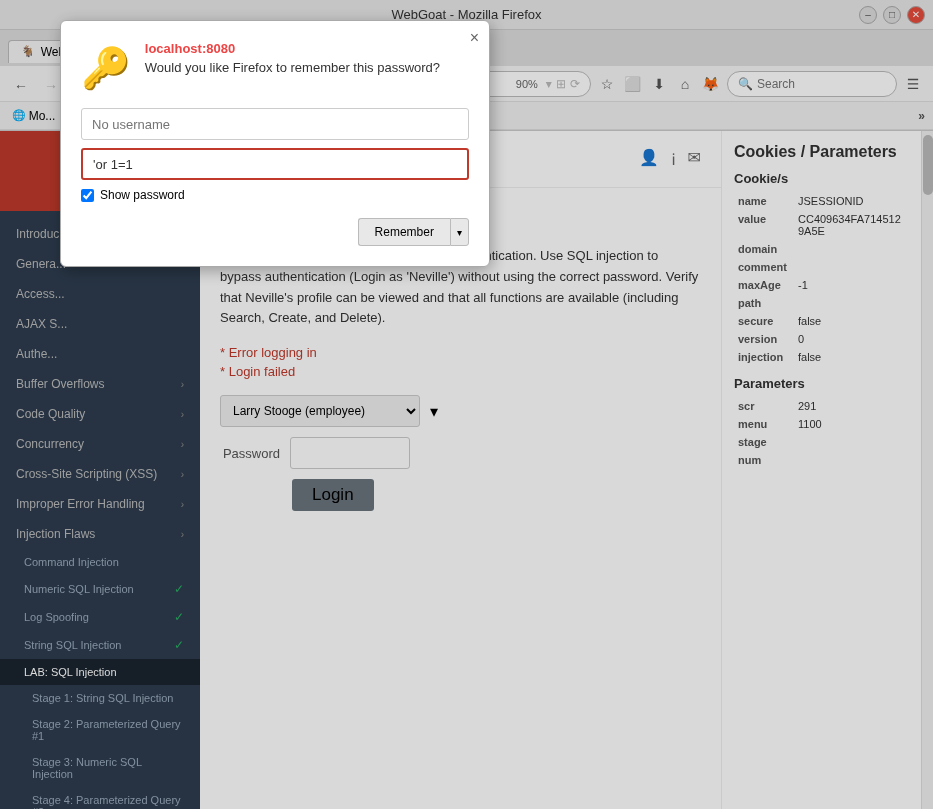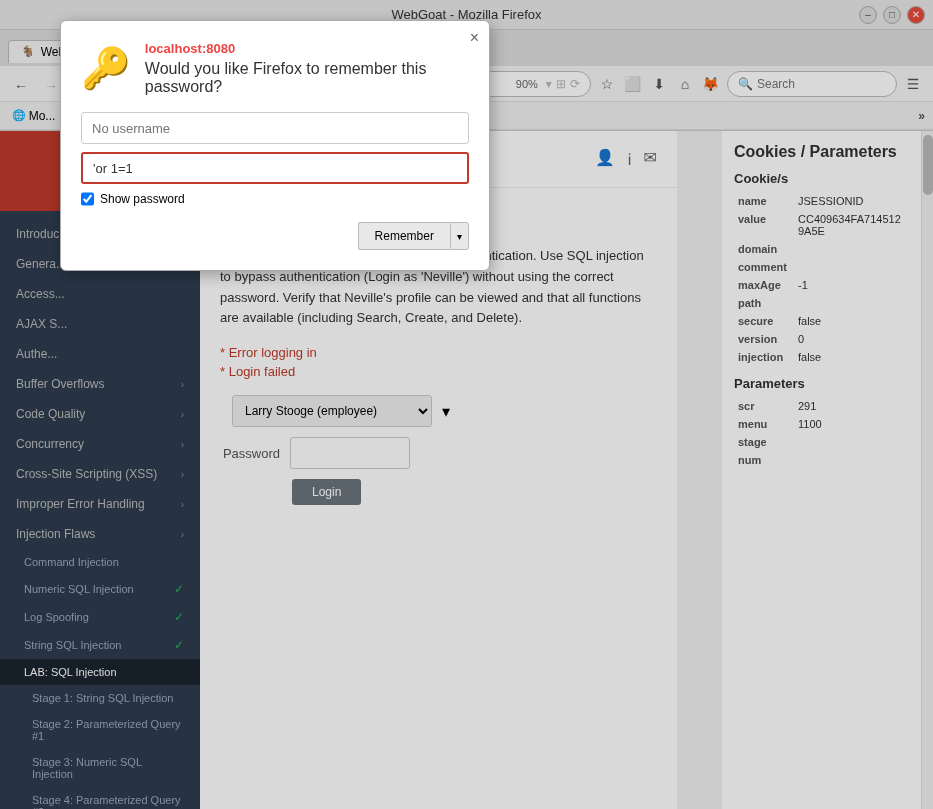--- a/index.html
+++ b/index.html
@@ -113,35 +113,35 @@
       background: #6c757d; color: white; border: none; padding: 6px 14px;
       border-radius: 3px; cursor: pointer; font-size: 12px; margin-bottom: 16px;
     }
     .lesson-text { font-size: 13px; color: #333; line-height: 1.6; margin-bottom: 16px; }
     .error-msg { color: #c0392b; font-size: 13px; margin-bottom: 4px; }
     .error-msg::before { content: '* '; }
 
     .form-area { margin-top: 16px; }
     .form-row { margin-bottom: 10px; display: flex; align-items: center; gap: 10px; }
     .form-label { font-size: 13px; color: #555; min-width: 60px; text-align: right; }
-    .select-wrapper { position: relative; display: inline-block; margin-left: 12px; }
+    .select-wrapper { position: relative; display: inline-block; }
     .select-wrapper select { width: 200px; height: 32px; padding: 0 8px; border: 1px solid #ccc; border-radius: 3px; font-size: 12px; }
     .form-input {
       width: 120px; height: 32px; padding: 0 8px; border: 1px solid #ccc;
       border-radius: 3px; font-size: 12px;
     }
     .login-btn {
-      background: #6c757d; color: #ffffff; border: none; padding: 6px 20px;
-      border-radius: 3px; cursor: pointer; font-size: 12px; margin-left: 72px;
+      background: #6c757d; color: #000000; border: none; padding: 6px 20px;
+      border-radius: 3px; cursor: pointer; font-size: 17px; margin-left: 72px;
     }
 
     
     .right-panel {
       width: 200px; background: white; border-left: 1px solid #eee;
-      padding: 12px; font-size: 12px; flex-shrink: 0; overflow-y: auto; margin-left: 44px;
+      padding: 12px; font-size: 12px; flex-shrink: 0; overflow-y: auto;
     }
     .panel-section-title { font-size: 16px; color: #333; font-weight: bold; margin-bottom: 10px; }
     .panel-subsection-title { font-size: 13px; font-weight: bold; color: #333; margin: 10px 0 6px; }
     .panel-table { width: 100%; border-collapse: collapse; }
     .panel-table td { padding: 3px 4px; font-size: 11px; color: #333; vertical-align: top; }
     .panel-table td:first-child { font-weight: bold; color: #555; width: 60px; }
     .panel-value { font-size: 10px; word-break: break-all; }
 
     
     .dialog-overlay {
@@ -156,30 +156,30 @@
       position: relative; padding: 20px;
     }
     .dialog-close {
       position: absolute; top: 8px; right: 10px; cursor: pointer;
       font-size: 16px; color: #666; background: none; border: none;
     }
     .dialog-header { display: flex; align-items: flex-start; gap: 14px; margin-bottom: 16px; }
     .key-icon { font-size: 40px; color: #555; margin-top: 4px; }
     .dialog-title-area {}
     .dialog-domain { font-weight: bold; font-size: 13px; color: #ef4444; margin-bottom: 4px; }
-    .dialog-question { font-size: 16px; color: #333; }
+    .dialog-question { font-size: 13px; color: #333; }
     .dialog-field {
       width: 100%; height: 32px; border: 1px solid #ccc; border-radius: 3px;
       padding: 0 10px; font-size: 13px; margin-bottom: 8px; outline: none;
       color: #999;
     }
     .dialog-field.highlighted {
       border: 2px solid #c0392b; color: #333;
     }
-    .dialog-checkbox-row { display: flex; gap: 6px; margin-bottom: 16px; font-size: 12px; }
+    .dialog-checkbox-row { display: flex; align-items: center; gap: 6px; margin-bottom: 16px; font-size: 12px; }
     .dialog-checkbox-row input { cursor: pointer; }
     .dialog-buttons { display: flex; justify-content: flex-end; gap: 0; }
     .remember-btn {
       background: #e8e8e8; border: 1px solid #bbb; border-right: none;
       padding: 6px 16px; border-radius: 3px 0 0 3px; font-size: 12px; cursor: pointer;
     }
     .remember-arrow {
       background: #e8e8e8; border: 1px solid #bbb;
       padding: 6px 6px; border-radius: 0 3px 3px 0; font-size: 10px; cursor: pointer;
     }

